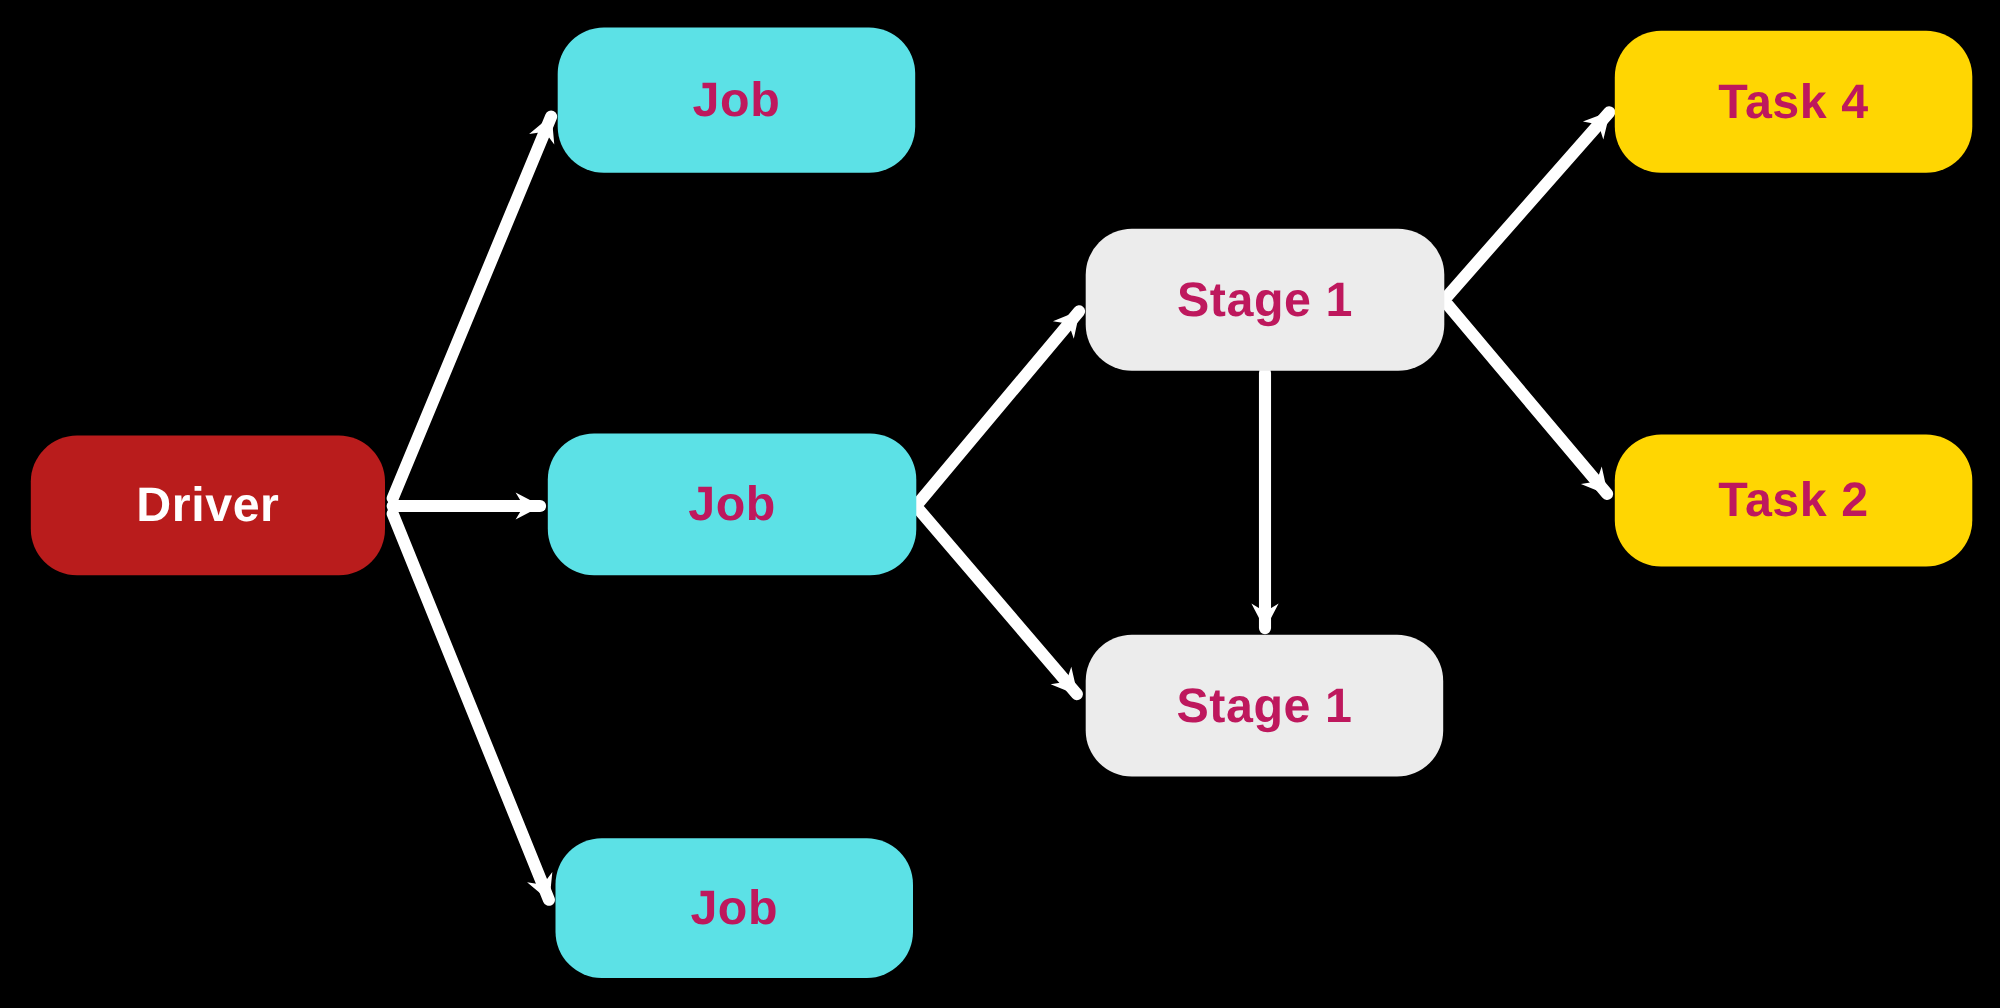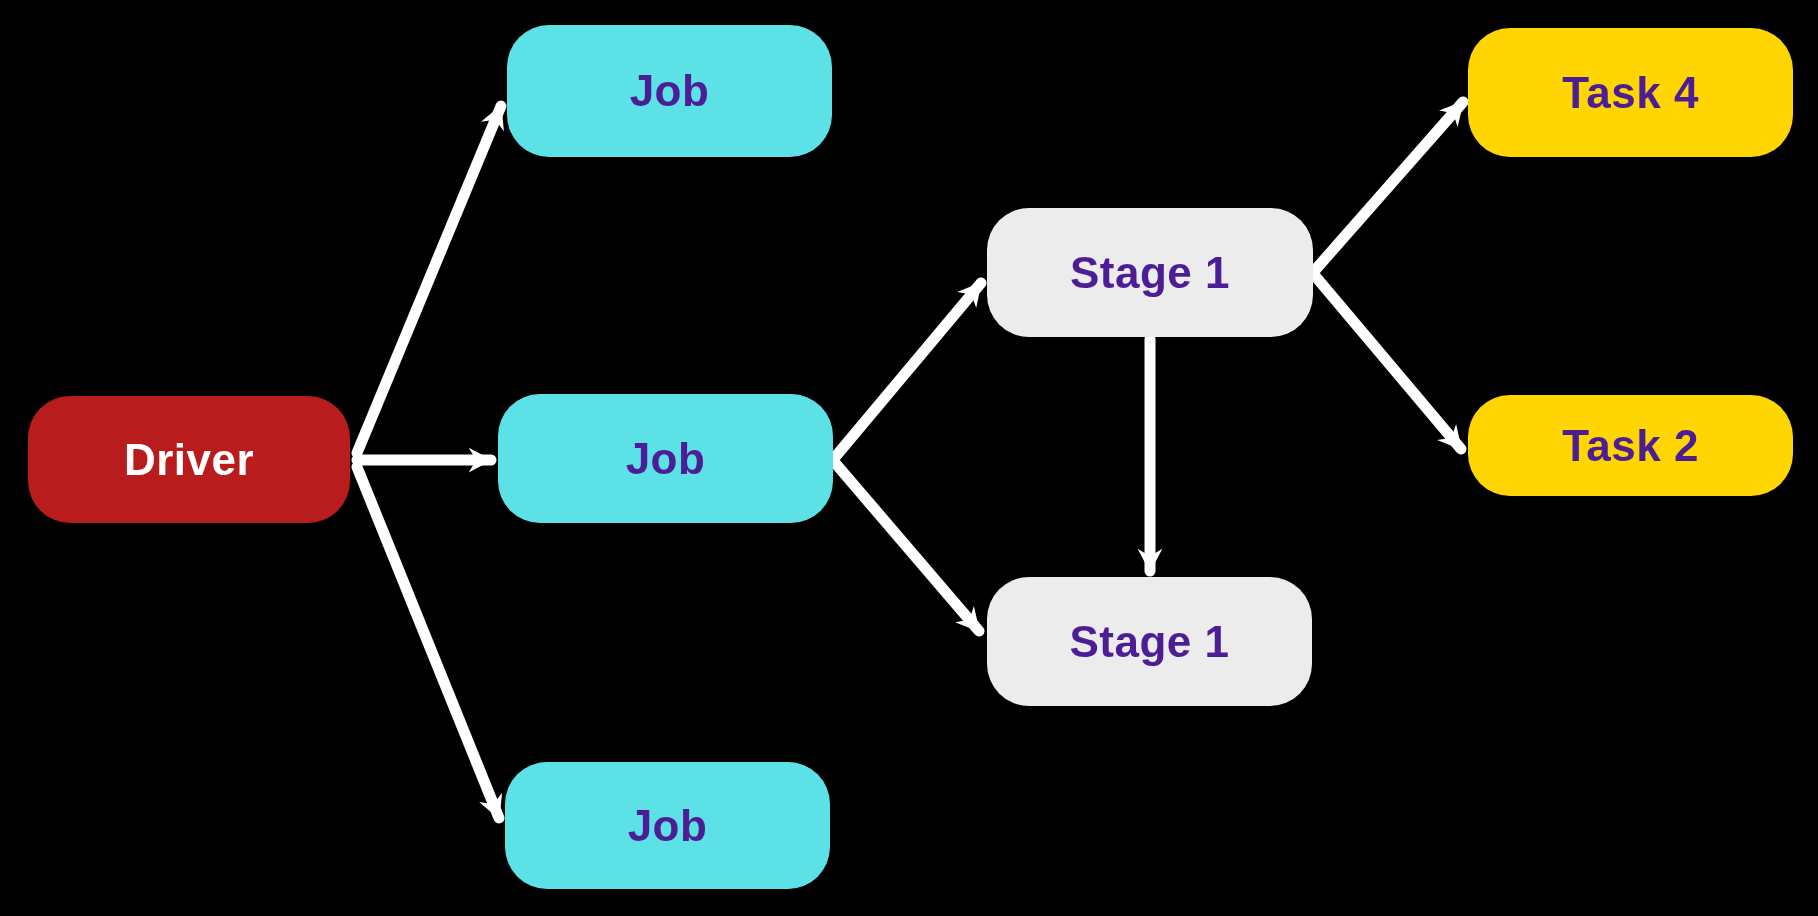--- a/index.html
+++ b/index.html
@@ -24,32 +24,32 @@
     height: 916px;
   }
   .node {
     position: absolute;
     display: flex;
     align-items: center;
     justify-content: center;
     border-radius: 42px;
     font-weight: bold;
     font-size: 44px;
-    color: #4c1d95;
+    color: #be185d;
     letter-spacing: 0.5px;
     white-space: nowrap;
   }
   .node-driver     { left: 28px;   top: 396px; width: 322px; height: 127px; background: #b91c1c; color: #FFFFFF; }
   .node-job-top    { left: 507px;  top: 25px;  width: 325px; height: 132px; background: #5CE1E6; }
   .node-job-middle { left: 498px;  top: 394px; width: 335px; height: 129px; background: #5CE1E6; }
   .node-job-bottom { left: 505px;  top: 762px; width: 325px; height: 127px; background: #5CE1E6; }
   .node-stage-1    { left: 987px;  top: 208px; width: 326px; height: 129px; background: #ECECEC; text-align: right; }
   .node-stage-2    { left: 987px;  top: 577px; width: 325px; height: 129px; background: #ECECEC; }
   .node-task-1     { left: 1468px; top: 28px;  width: 325px; height: 129px; background: #FFD602; }
-  .node-task-2     { left: 1468px; top: 395px; width: 325px; height: 101px; background: #FFD602; text-align: right; }
+  .node-task-2     { left: 1468px; top: 395px; width: 325px; height: 120px; background: #FFD602; text-align: right; }
 </style>
 </head>
 <body>
 
 <div class="canvas">
 
   <svg class="edges" width="1818" height="916" viewBox="0 0 1818 916" xmlns="http://www.w3.org/2000/svg">
     <defs>
       <marker id="arrowhead" viewBox="0 0 12 12" refX="10.5" refY="6" markerWidth="2.7" markerHeight="2.7" orient="auto" markerUnits="strokeWidth">
         <path d="M1.5,1 L11,6 L1.5,11 L4.5,6 Z" fill="#FFFFFF"></path>

